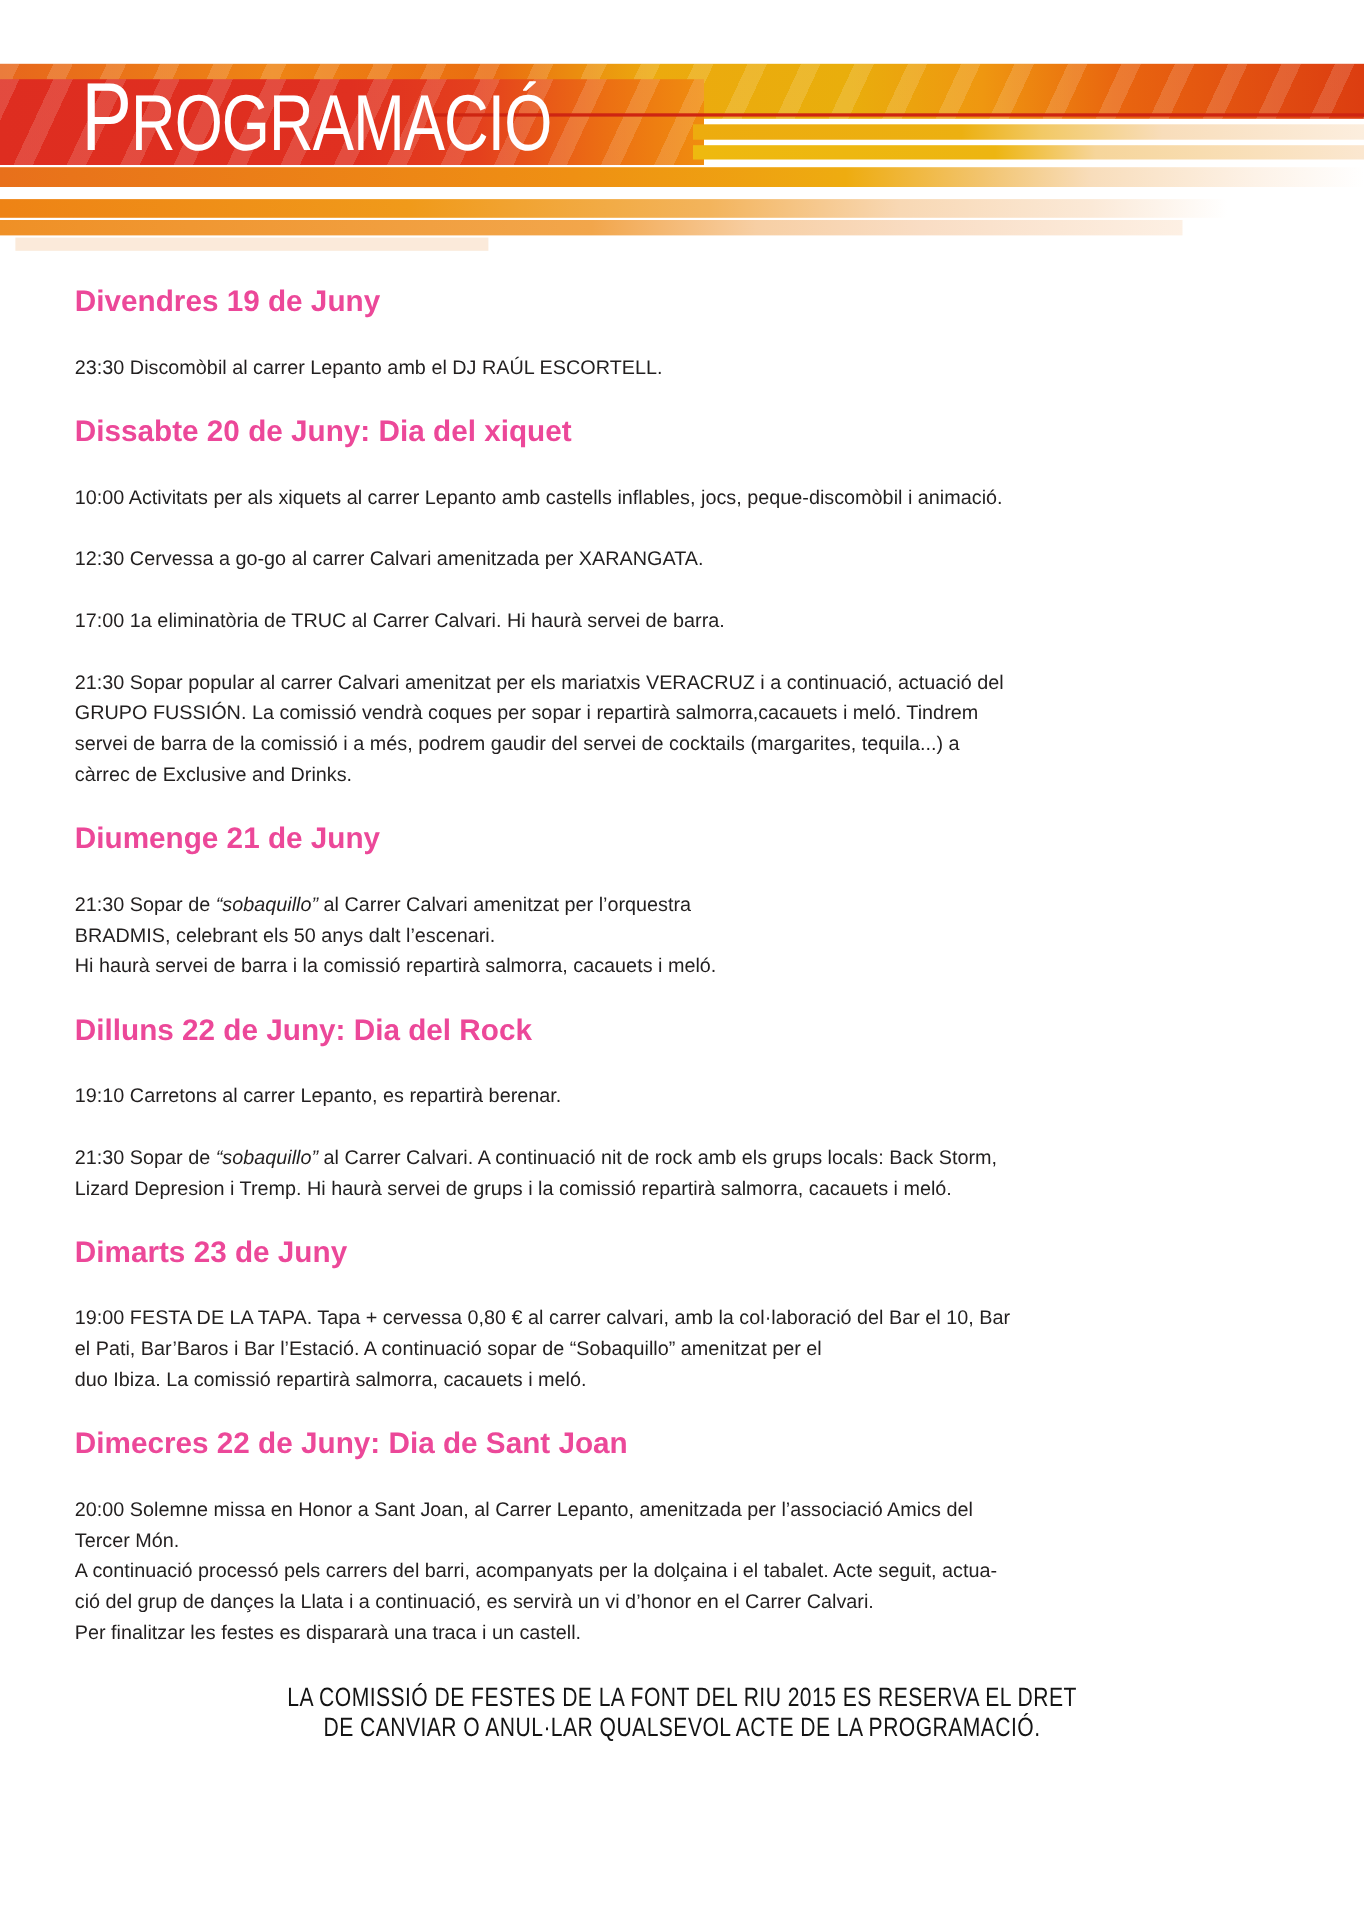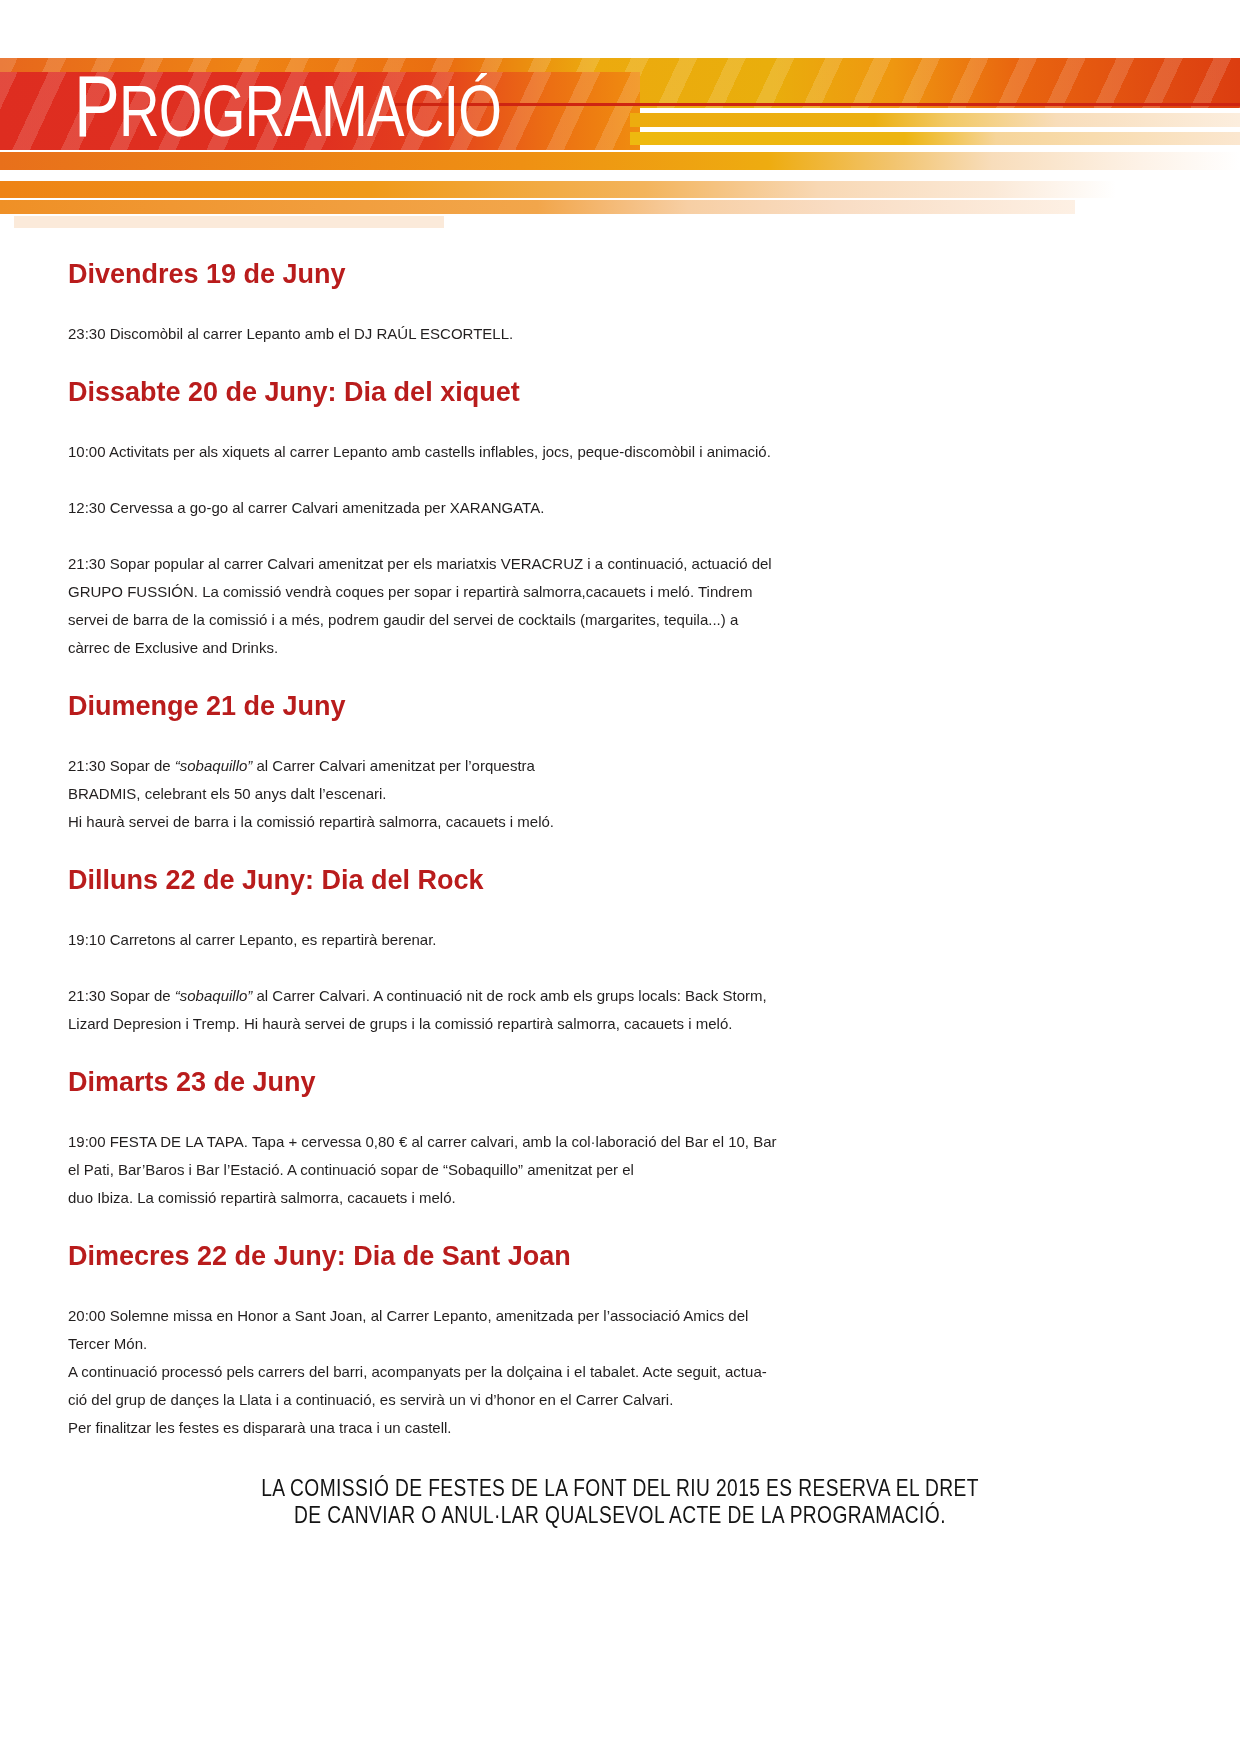--- a/index.html
+++ b/index.html
@@ -33,24 +33,24 @@
   .banner-title{
     position:absolute;left:74px;top:4px;display:flex;align-items:baseline;
     color:#ffffff;white-space:nowrap;transform:scaleX(.78);transform-origin:left top;
     font-weight:400;letter-spacing:-1px;
   }
   .banner-title .cap{font-size:88px;line-height:1;}
   .banner-title .rest{font-size:72px;line-height:1;}
   
   .content{padding:0 68px;width:1104px;}
   h2.section-heading{
-    color:#b91c1c;font-size:27px;line-height:32px;font-weight:700;
+    color:#ec4899;font-size:27px;line-height:32px;font-weight:700;
     margin:28px 0 30px 0;
   }
-  p.event{font-size:15px;line-height:28px;margin:0 0 28px 0;}
+  p.event{font-size:18px;line-height:28px;margin:0 0 28px 0;}
   .seg{white-space:pre-wrap;}
   .italic{font-style:italic;}
   
   .footer{
     margin-top:32px;text-align:center;color:#141414;
     font-size:24px;line-height:27px;letter-spacing:.5px;font-weight:400;
     transform:scaleX(.8);transform-origin:center top;
   }
 </style>
 </head>
@@ -73,20 +73,21 @@
       <span class="rest">ROGRAMACIÓ</span>
   </div>
 </header>
 
 <main class="content">
     <h2 class="section-heading">Divendres 19 de Juny</h2>
     <p class="event"><span class="seg">23:30 Discomòbil al carrer Lepanto amb el DJ RAÚL ESCORTELL.</span></p>
     <h2 class="section-heading">Dissabte 20 de Juny: Dia del xiquet</h2>
     <p class="event"><span class="seg">10:00 Activitats per als xiquets al carrer Lepanto amb castells inflables, jocs, peque-discomòbil i animació.</span><br></p>
     <p class="event"><span class="seg">12:30 Cervessa a go-go al carrer Calvari amenitzada per XARANGATA.</span></p>
+    <p class="event"><span class="seg">17:00 1a eliminatòria de TRUC al Carrer Calvari. Hi haurà servei de barra.</span></p>
     <p class="event"><span class="seg">21:30 Sopar popular al carrer Calvari amenitzat per els mariatxis VERACRUZ i a continuació, actuació del</span><br><span class="seg">GRUPO FUSSIÓN. La comissió vendrà coques per sopar i repartirà salmorra,cacauets i meló. Tindrem</span><br><span class="seg">servei de barra de la comissió i a més, podrem gaudir del servei de cocktails (margarites, tequila...) a</span><br><span class="seg">càrrec de Exclusive and Drinks.</span></p>
     <h2 class="section-heading">Diumenge 21 de Juny</h2>
     <p class="event"><span class="seg">21:30 Sopar de </span><span class="seg italic">“sobaquillo”</span><span class="seg"> al Carrer Calvari amenitzat per l’orquestra</span><br><span class="seg">BRADMIS, celebrant els 50 anys dalt l’escenari.</span><br><span class="seg">Hi haurà servei de barra i la comissió repartirà salmorra, cacauets i meló.</span></p>
     <h2 class="section-heading">Dilluns 22 de Juny: Dia del Rock</h2>
     <p class="event"><span class="seg">19:10 Carretons al carrer Lepanto, es repartirà berenar.</span></p>
     <p class="event"><span class="seg">21:30 Sopar de </span><span class="seg italic">“sobaquillo”</span><span class="seg"> al Carrer Calvari. A continuació nit de rock amb els grups locals: Back Storm,</span><br><span class="seg">Lizard Depresion i Tremp. Hi haurà servei de grups i la comissió repartirà salmorra, cacauets i meló.</span></p>
     <h2 class="section-heading">Dimarts 23 de Juny</h2>
     <p class="event"><span class="seg">19:00 FESTA DE LA TAPA. Tapa + cervessa 0,80 € al carrer calvari, amb la col·laboració del Bar el 10, Bar</span><br><span class="seg">el Pati, Bar’Baros i Bar l’Estació. A continuació sopar de “Sobaquillo” amenitzat per el</span><br><span class="seg">duo Ibiza. La comissió repartirà salmorra, cacauets i meló.</span></p>
     <h2 class="section-heading">Dimecres 22 de Juny: Dia de Sant Joan</h2>
     <p class="event"><span class="seg">20:00 Solemne missa en Honor a Sant Joan, al Carrer Lepanto, amenitzada per l’associació Amics del</span><br><span class="seg">Tercer Món.</span><br><span class="seg">A continuació processó pels carrers del barri, acompanyats per la dolçaina i el tabalet. Acte seguit, actua-</span><br><span class="seg">ció del grup de dançes la Llata i a continuació, es servirà un vi d’honor en el Carrer Calvari.</span><br><span class="seg">Per finalitzar les festes es dispararà una traca i un castell.</span></p>

